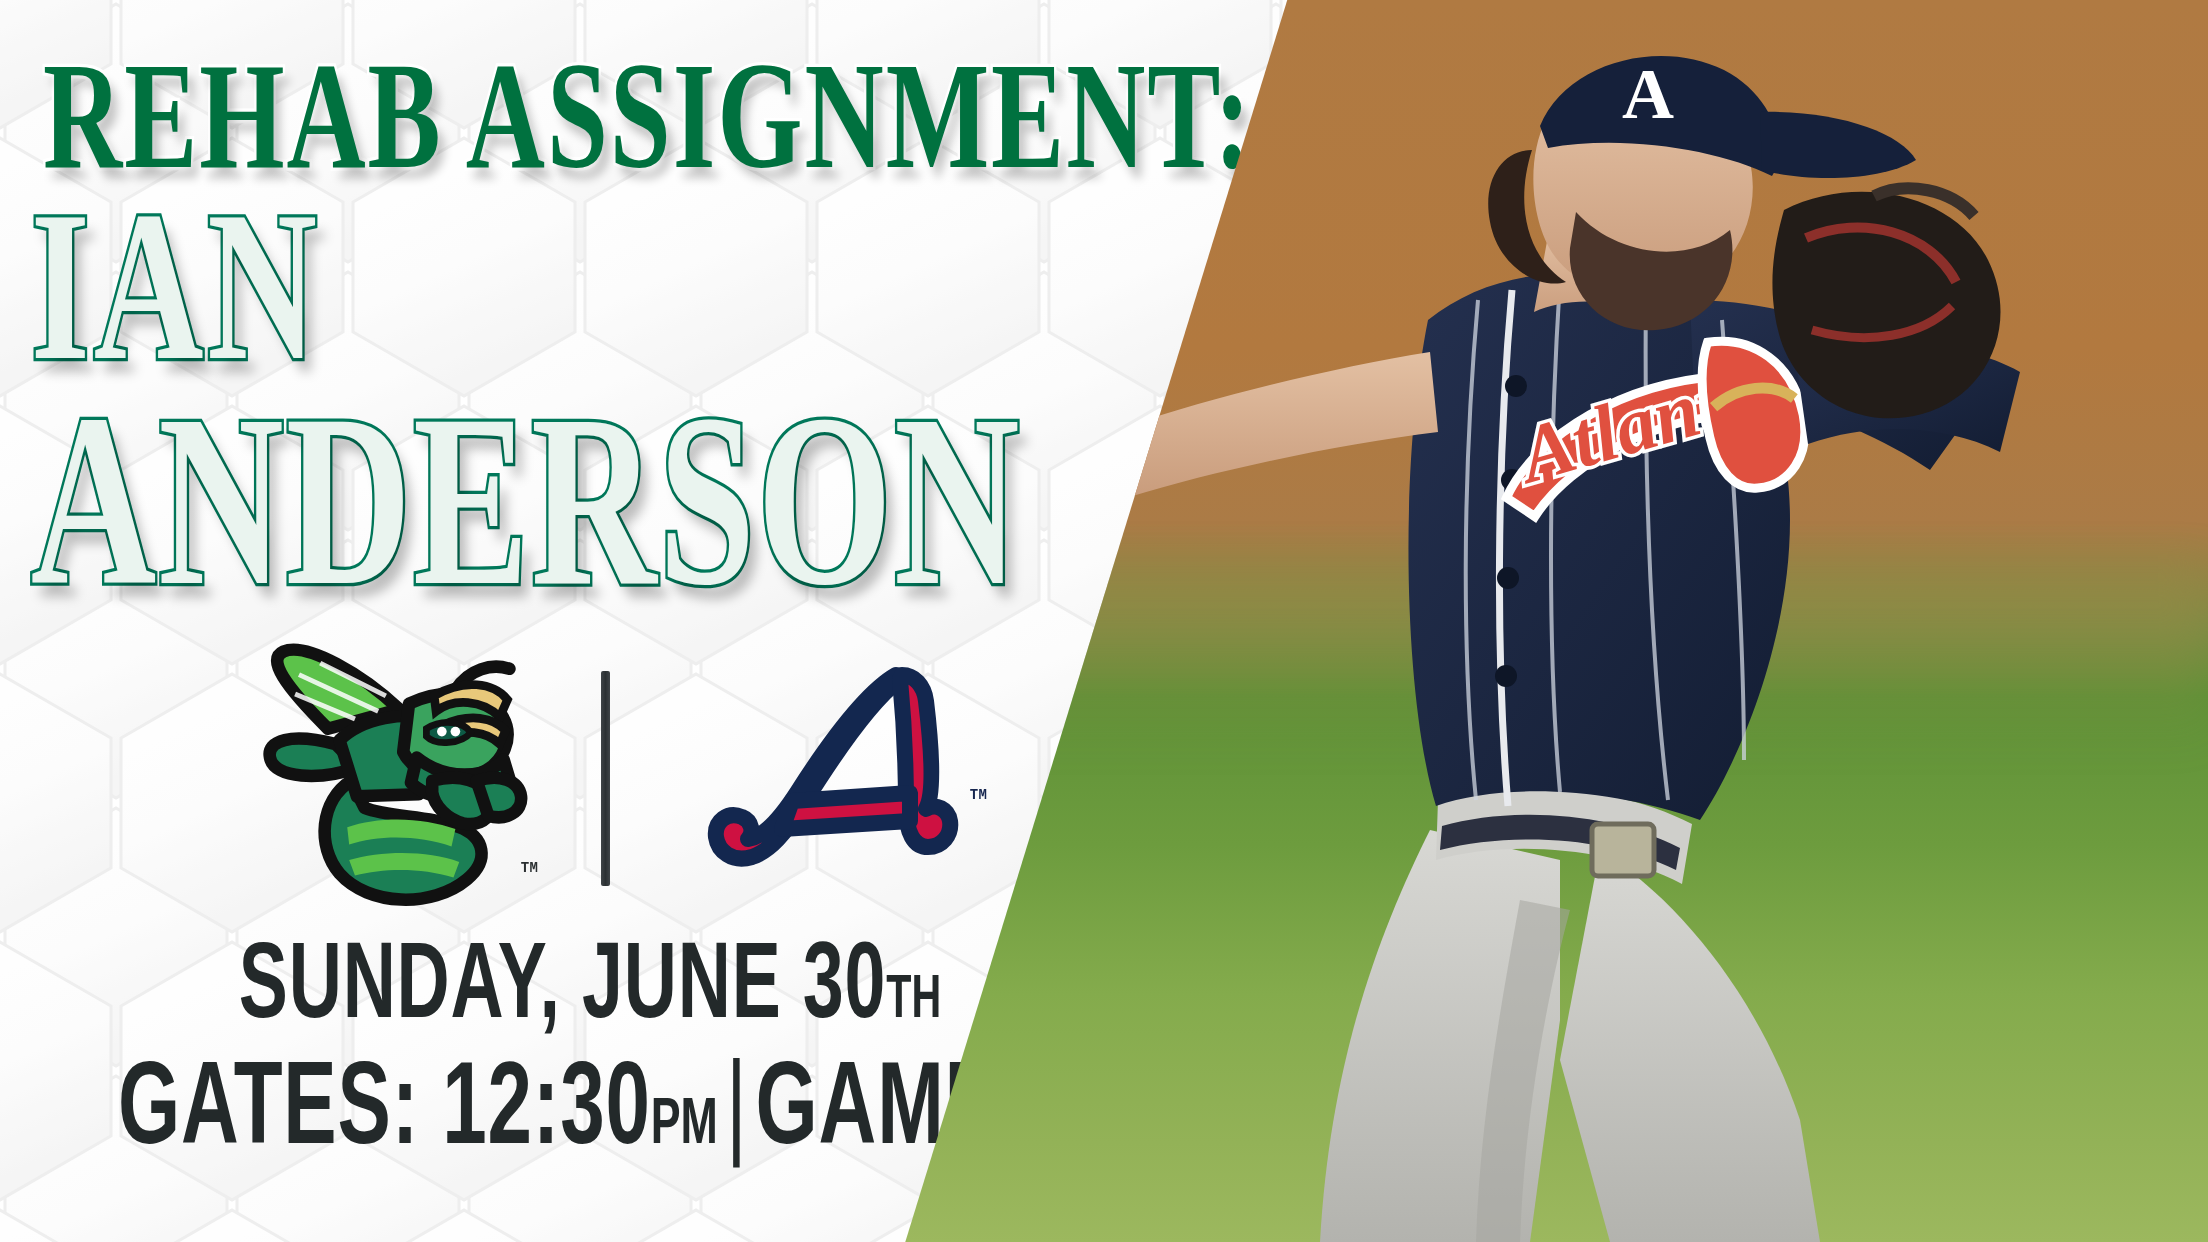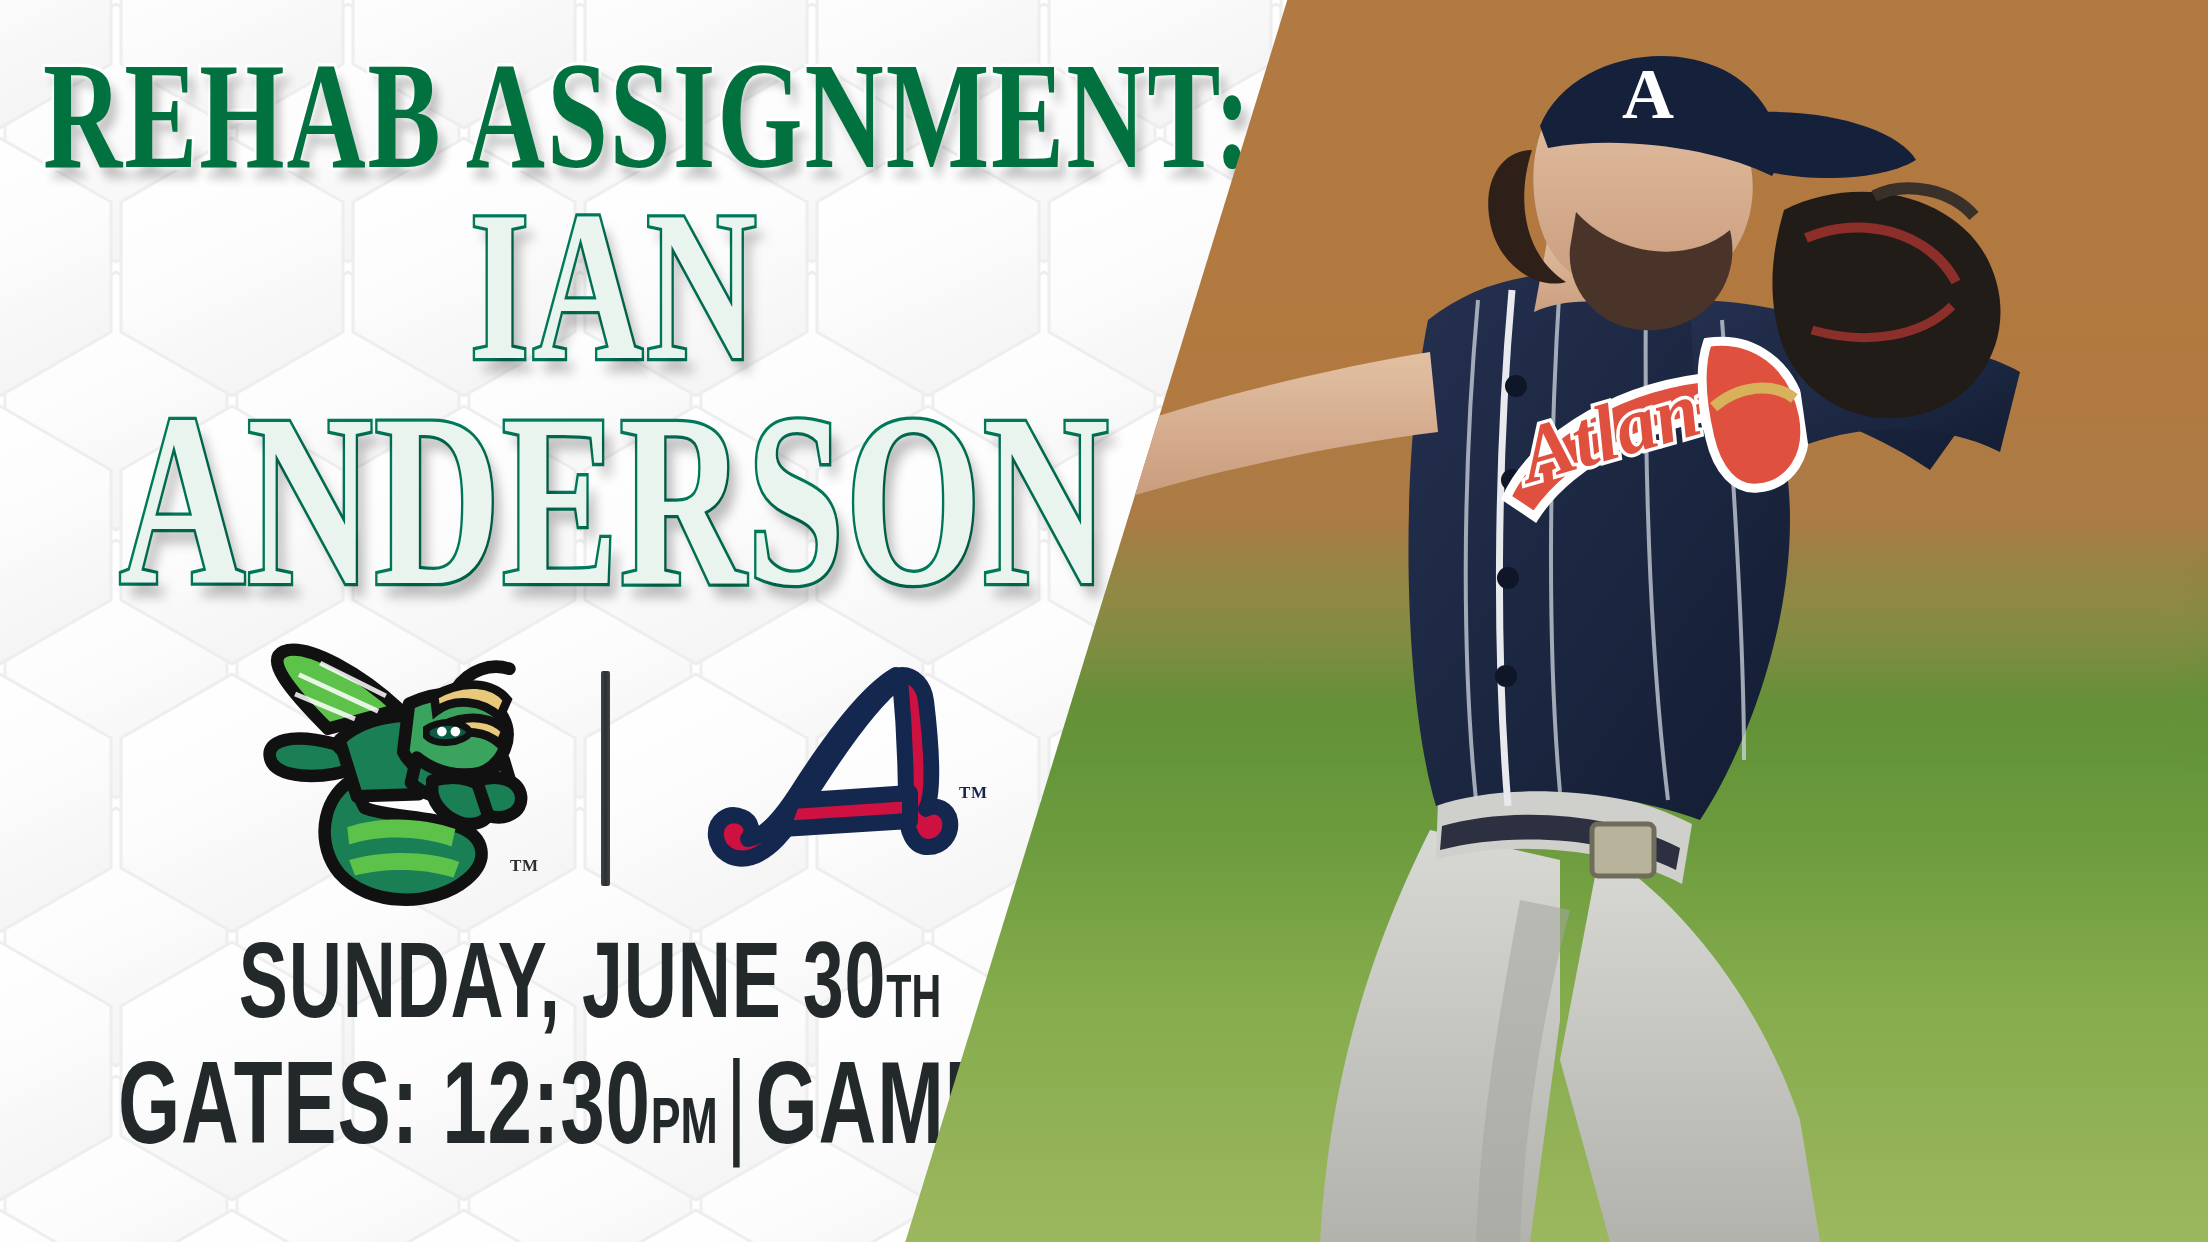--- a/index.html
+++ b/index.html
@@ -53,21 +53,21 @@
     -webkit-text-stroke: 5px #ffffff;
     paint-order: stroke fill;
     text-shadow: 7px 8px 9px rgba(0,0,0,0.22);
     white-space: nowrap;
   }
 
   .player-name {
     position: absolute;
     left: 0; top: 170px;
     width: 1230px;
-    text-align: center;
+    text-align: left;
     font-family: "Liberation Serif", serif;
     font-weight: bold;
     line-height: 0.92;
     color: #eaf4ef;
     -webkit-text-stroke: 5px #00785a;
     paint-order: stroke fill;
     text-shadow: 9px 10px 10px rgba(0,0,0,0.25);
     white-space: nowrap;
   }
   .name-first {
@@ -102,22 +102,22 @@
   .hornet-logo { width: 310px; height: 280px; }
   .braves-logo { width: 300px; height: 250px; }
   .divider {
     width: 9px;
     height: 215px;
     background: linear-gradient(to right, #3f4448, #2b3033, #3f4448);
     border-radius: 2px;
   }
   .tm-mark {
     position: absolute;
-    font-family: Liberation Serif, serif;
-    font-size: 17px;
+    font-family: Liberation Mono, monospace;
+    font-size: 14px;
     font-weight: bold;
     color: #2b2f31;
     letter-spacing: 0.5px;
   }
   .tm-hornet { right: -2px; bottom: 44px; }
   .tm-braves { right: -14px; bottom: 102px; color:#16264f; }
 
   
   .date-block {
     position: absolute;

